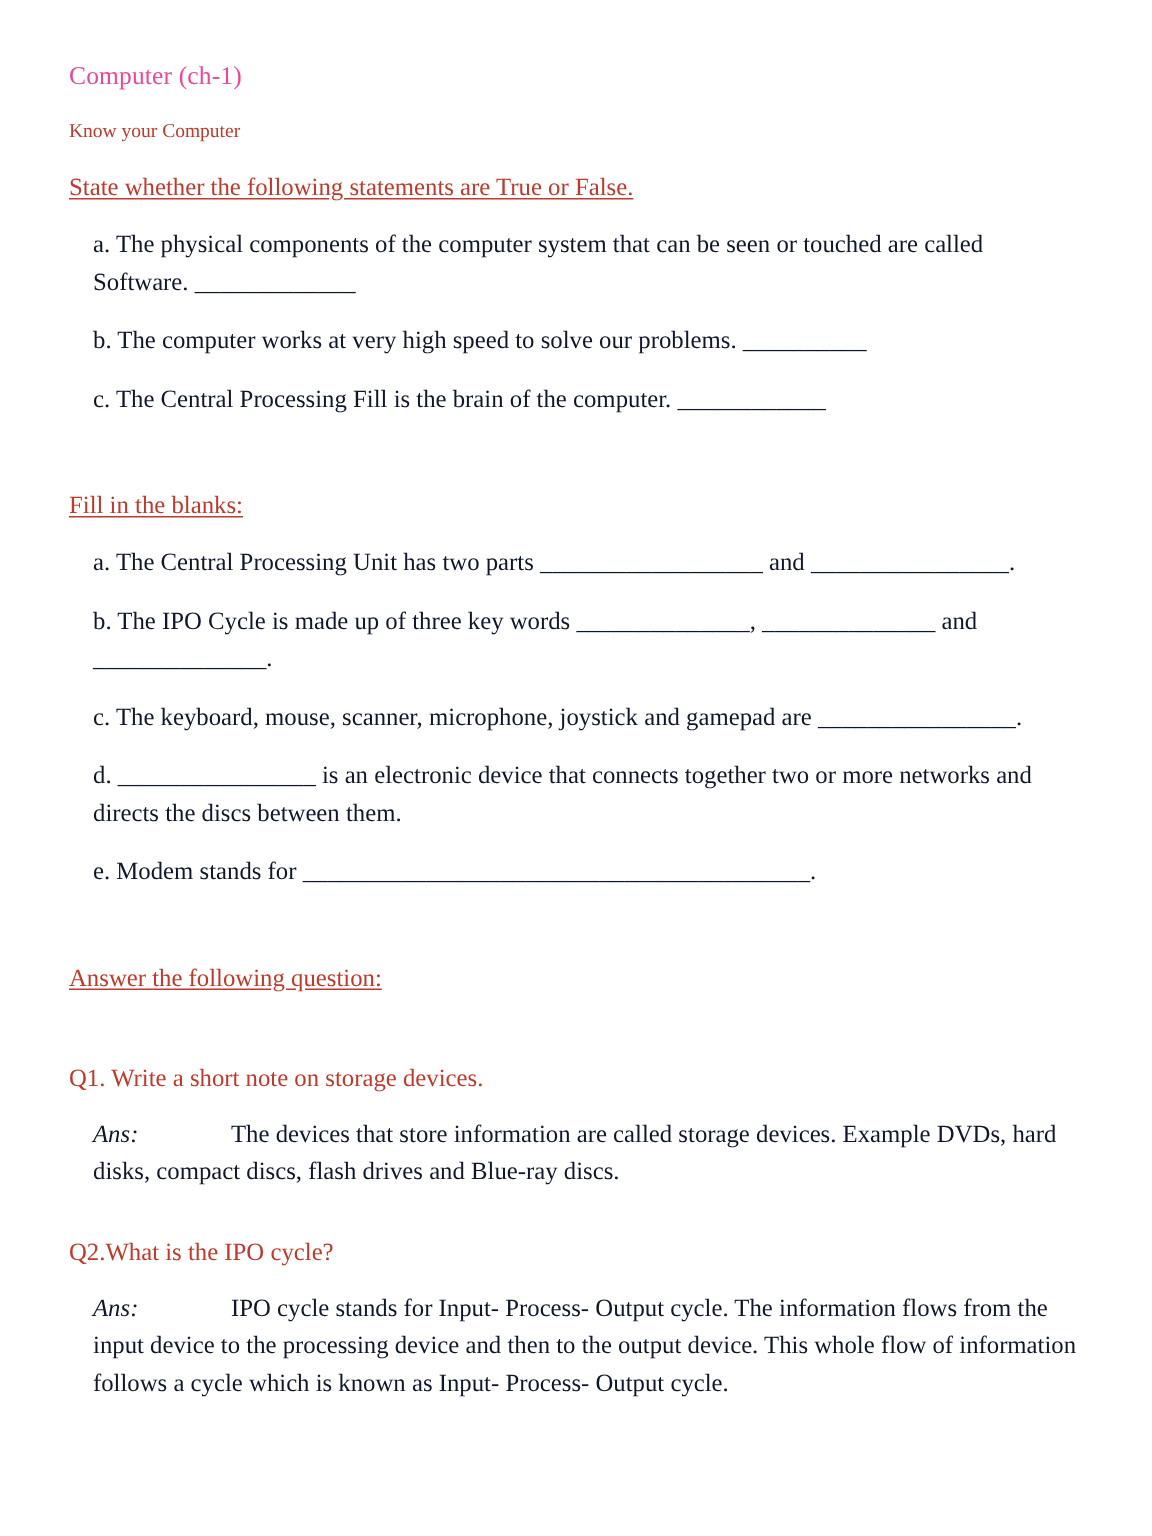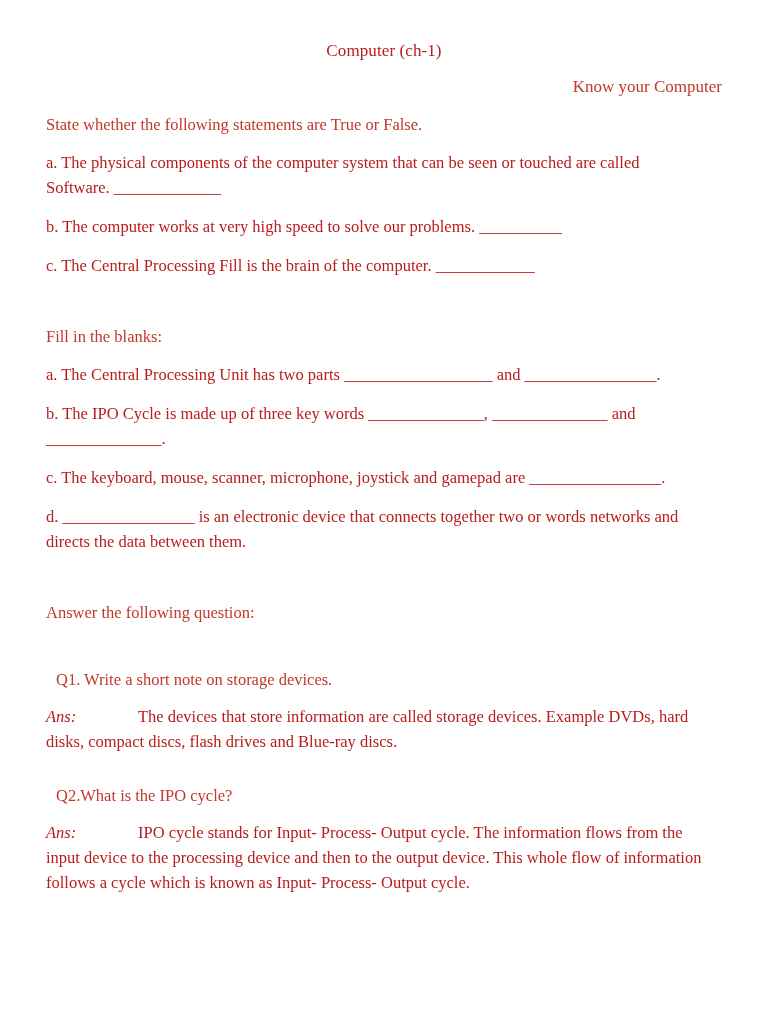--- a/index.html
+++ b/index.html
@@ -16,59 +16,59 @@
   }
   .page {
     width: 768px;
     height: 1024px;
     box-sizing: border-box;
     padding: 40px 46px 0 46px;
     position: relative;
     background: #ffffff;
   }
   .doc-title {
-    text-align: center;
     font-size: 17px;
     line-height: 22px;
-    color: #b91c1c;
+    color: #ec4899;
     margin: 0 0 14px 0;
     letter-spacing: 0.1px;
   }
   .doc-subtitle {
-    text-align: right;
-    font-size: 17px;
+    text-align: left;
+    font-size: 13px;
     line-height: 22px;
     color: #C0392B;
     margin: 0 0 16px 0;
   }
   .section-heading {
     font-size: 16.5px;
     line-height: 22px;
     color: #C0392B;
+    text-decoration: underline;
     text-underline-offset: 2px;
     margin: 0 0 14px 0;
     display: inline-block;
   }
   .heading-row {
     margin: 0;
     padding: 0;
   }
   .para {
     font-size: 16.5px;
     line-height: 25px;
-    color: #b91c1c;
-    margin: 0 0 14px 0;
+    color: #0f172a;
+    margin: 0 0 14px 16px;
     text-align: left;
     max-width: 660px;
   }
   .qheading {
     font-size: 16.5px;
     line-height: 23px;
     color: #C0392B;
-    margin: 0 0 13px 10px;
+    margin: 0 0 13px 0;
   }
   .ans-label {
     display: inline-block;
     min-width: 92px;
     font-style: italic;
   }
   .spacer-sm { height: 16px; }
   .spacer-md { height: 34px; }
   .spacer-xl { height: 30px; }
 </style>
@@ -90,21 +90,22 @@
 
   <div class="spacer-md"></div>
 
   <div class="heading-row">
     <span class="section-heading">Fill in the blanks:</span>
   </div>
 
   <p class="para">a. The Central Processing Unit has two parts __________________ and ________________.</p>
   <p class="para">b. The IPO Cycle is made up of three key words ______________, ______________ and ______________.</p>
   <p class="para">c. The keyboard, mouse, scanner, microphone, joystick and gamepad are ________________.</p>
-  <p class="para">d. ________________ is an electronic device that connects together two or words networks and directs the data between them.</p>
+  <p class="para">d. ________________ is an electronic device that connects together two or more networks and directs the discs between them.</p>
+  <p class="para">e. Modem stands for _________________________________________.</p>
 
   <div class="spacer-md"></div>
 
   <div class="heading-row">
     <span class="section-heading">Answer the following question:</span>
   </div>
 
   <div class="spacer-xl"></div>
 
   <p class="qheading">Q1. Write a short note on storage devices.</p>

